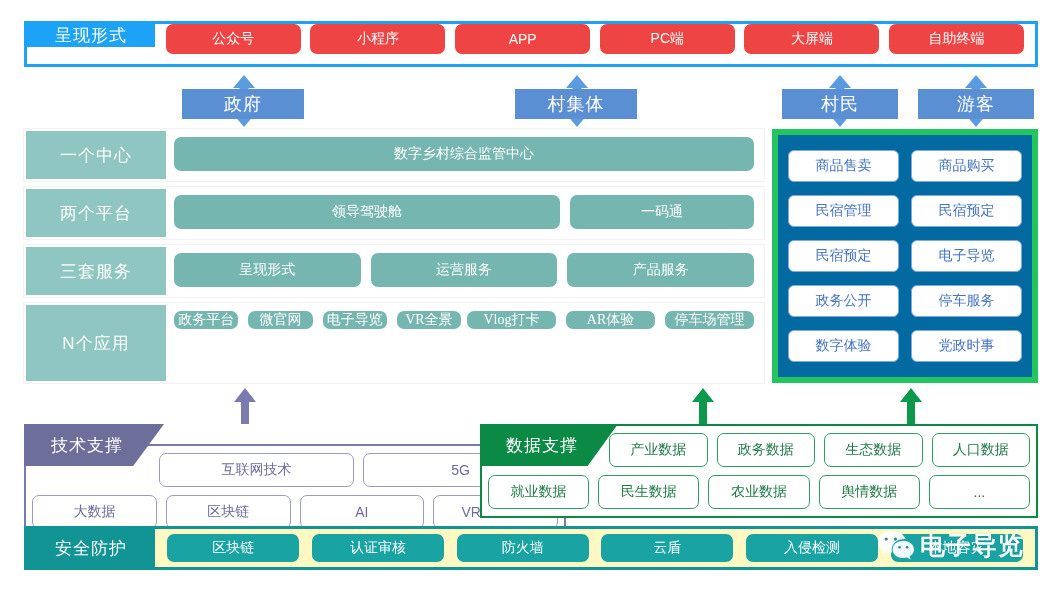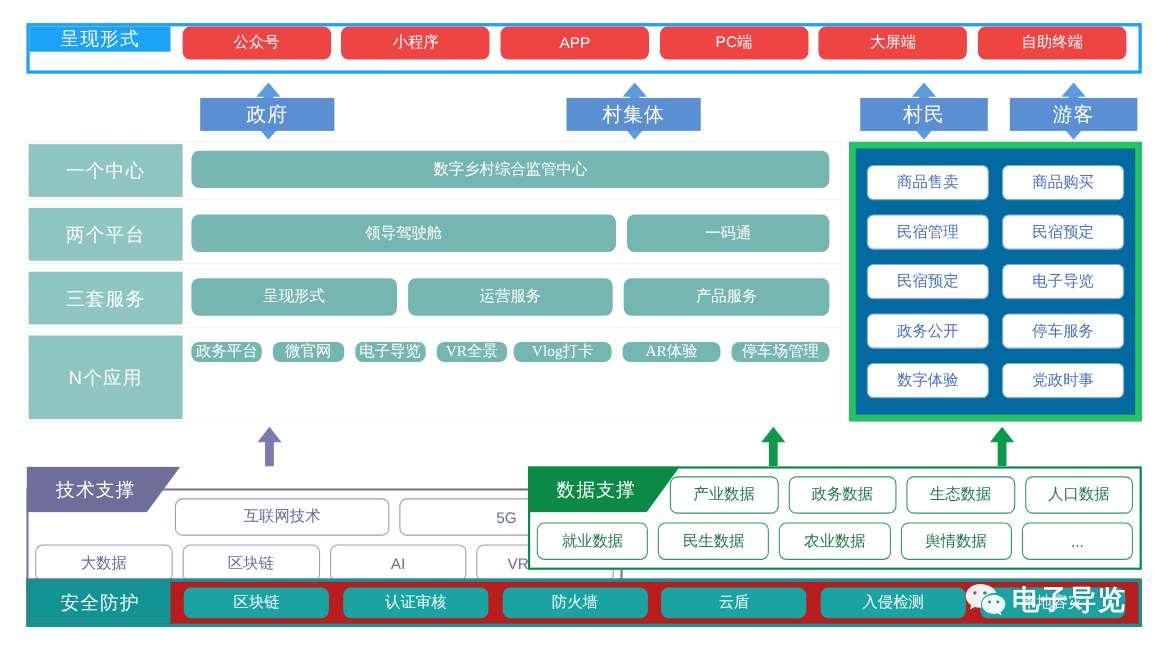--- a/index.html
+++ b/index.html
@@ -117,21 +117,21 @@
   #data-banner{
     position:absolute;left:480px;top:424px;width:124px;height:42px;
     background:#0B8A45;color:#ffffff;font-size:17px;letter-spacing:1px;
     clip-path:polygon(0 0,100% 0,78% 100%,0 100%);
     padding-right:14px;
   }
 
   
   #security-row{
     left:24px;top:526px;width:1014px;height:44px;
-    border:3px solid #129494;background:#b91c1c;display:flex;align-items:stretch;
+    border:3px solid #129494;background:#fef9c3;display:flex;align-items:stretch;
   }
   #security-label{width:128px;background:#129494;color:#fff;font-size:17px;letter-spacing:1px;}
   #security-items{flex:1;display:flex;align-items:center;justify-content:space-around;padding:0 6px;}
   .sec-chip{
     background:#1AA3A3;color:#ffffff;border-radius:7px;font-size:14px;
     height:28px;min-width:112px;padding:0 10px;
   }
 
   
   #watermark{

